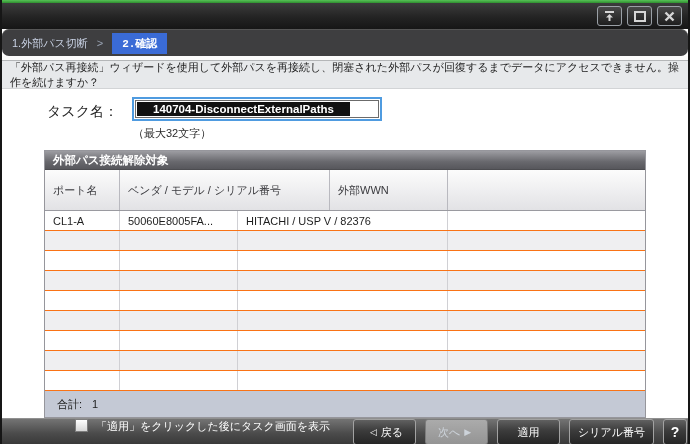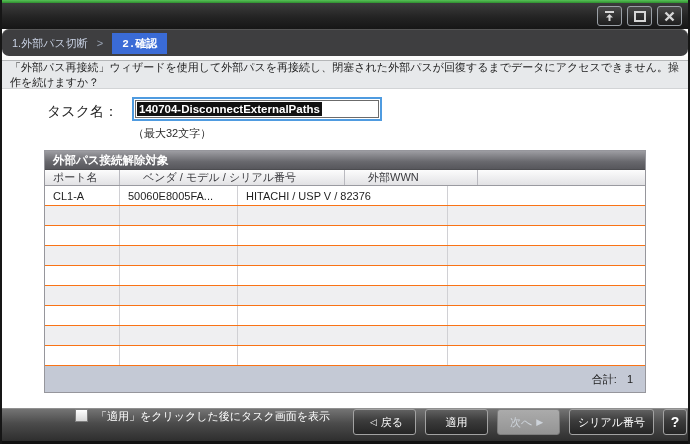--- a/index.html
+++ b/index.html
@@ -33,40 +33,40 @@
                font-size:11px; color:#1d1d1d; }
 
   .content { flex:1; background:#ffffff; }
 
   .taskrow { display:flex; align-items:flex-start; padding:8px 0 0 45px; }
   .tasklabel { width:85px; padding-top:6px; font-size:14px; color:#222;font-family:Liberation Serif, serif; }
   .task-input { width:250px; height:24px; border:2px solid #4f9be0; background:#fff;
                 display:flex; align-items:center; padding:0 1px; cursor:text; }
   .task-input .inner { border:1px solid #6b6b6b; width:100%; height:18px; display:flex; align-items:center; padding:0 1px; }
   .task-input .selected { background:#111111; color:#ffffff; font-size:11.5px; font-weight:bold;
-                          padding:1px 2px; white-space:nowrap;text-align:right; }
+                          padding:1px 16px; white-space:nowrap;text-align:right; }
   .tasknote { padding:5px 0 0 131px; font-size:11px; color:#2a2a2a; }
 
   .tablewrap { margin:9px 42px 0 42px; border:1px solid #96969c; }
   .ttitle { height:19px; display:flex; align-items:center; padding:0 8px;
             background:linear-gradient(#9d9da2,#68686d 60%,#57575c);
             color:#fff; font-weight:bold; font-size:11.5px; border-bottom:1px solid #4c4c50; }
-  .thead { display:flex; height:16px; background:linear-gradient(#fcfcfc,#e2e2e5);
-           border-bottom:1px solid #9a9aa0;gap:15px; }
+  .thead { display:flex; height:41px; background:linear-gradient(#fcfcfc,#e2e2e5);
+           border-bottom:1px solid #9a9aa0; }
   .hcell { display:flex; align-items:center; padding:0 8px; font-size:11px; color:#3a3a3e;
            border-right:1px solid #b9b9bf; }
   .tbody .trow { display:flex; height:20px; background:#ffffff; border-bottom:1px solid #f97316; cursor:default; }
   .tbody .trow.alt { background:#efeff1; }
   .tcell { display:flex; align-items:center; padding:0 8px; font-size:11px; color:#1e1e1e;
            border-right:1px solid #d0d0d4; white-space:nowrap; overflow:hidden; }
   .c0 { width:75px; flex:none; }
   .c1 { width:118px; flex:none; }
   .c2 { width:210px; flex:none; }
   .c3 { flex:1; border-right:none !important; }
-  .tfoot { height:26px; background:#c4c9d5; display:flex; align-items:center; justify-content:flex-end;
+  .tfoot { height:26px; background:#c4c9d5; display:flex; align-items:center; justify-content:flex-start;
            padding:0 12px; font-size:11px; color:#1d1d1d; }
   .tfoot .tl { margin-right:10px; }
 
   .bottombar { height:36px; flex:none; margin-top:auto;
                background:linear-gradient(#747474,#4b4b4b 45%,#2e2e2e);
                border-top:1px solid #909090; border-bottom:3px solid #111;
                display:flex; align-items:flex-start; justify-content:flex-end; padding:0 1px; }
   .cbox { width:13px; height:13px; border:1px solid #7e7e7e;
           background:linear-gradient(#ffffff,#d7d7d7); cursor:pointer; flex:none; }
   .cblabel { color:#ffffff; font-size:11px; margin:0 14px 0 8px; }
@@ -206,28 +206,28 @@
 
   </div>
 
   <div class="bottombar">
     <div class="cbox"></div>
     <div class="cblabel">「適用」をクリックした後にタスク画面を表示</div>
     <div class="btn">
       <span class="tri">◁</span>
       <span>戻る</span>
     </div>
-    <div class="btn">
-      <span>適用</span>
-    </div>
     <div class="btn disabled">
       <span>次へ</span>
       <span class="tri">▶</span>
     </div>
     <div class="btn">
+      <span>適用</span>
+    </div>
+    <div class="btn">
       <span>シリアル番号</span>
     </div>
     <div class="btn help">
       <span>?</span>
     </div>
   </div>
 
 </div>
 
 </body></html>

